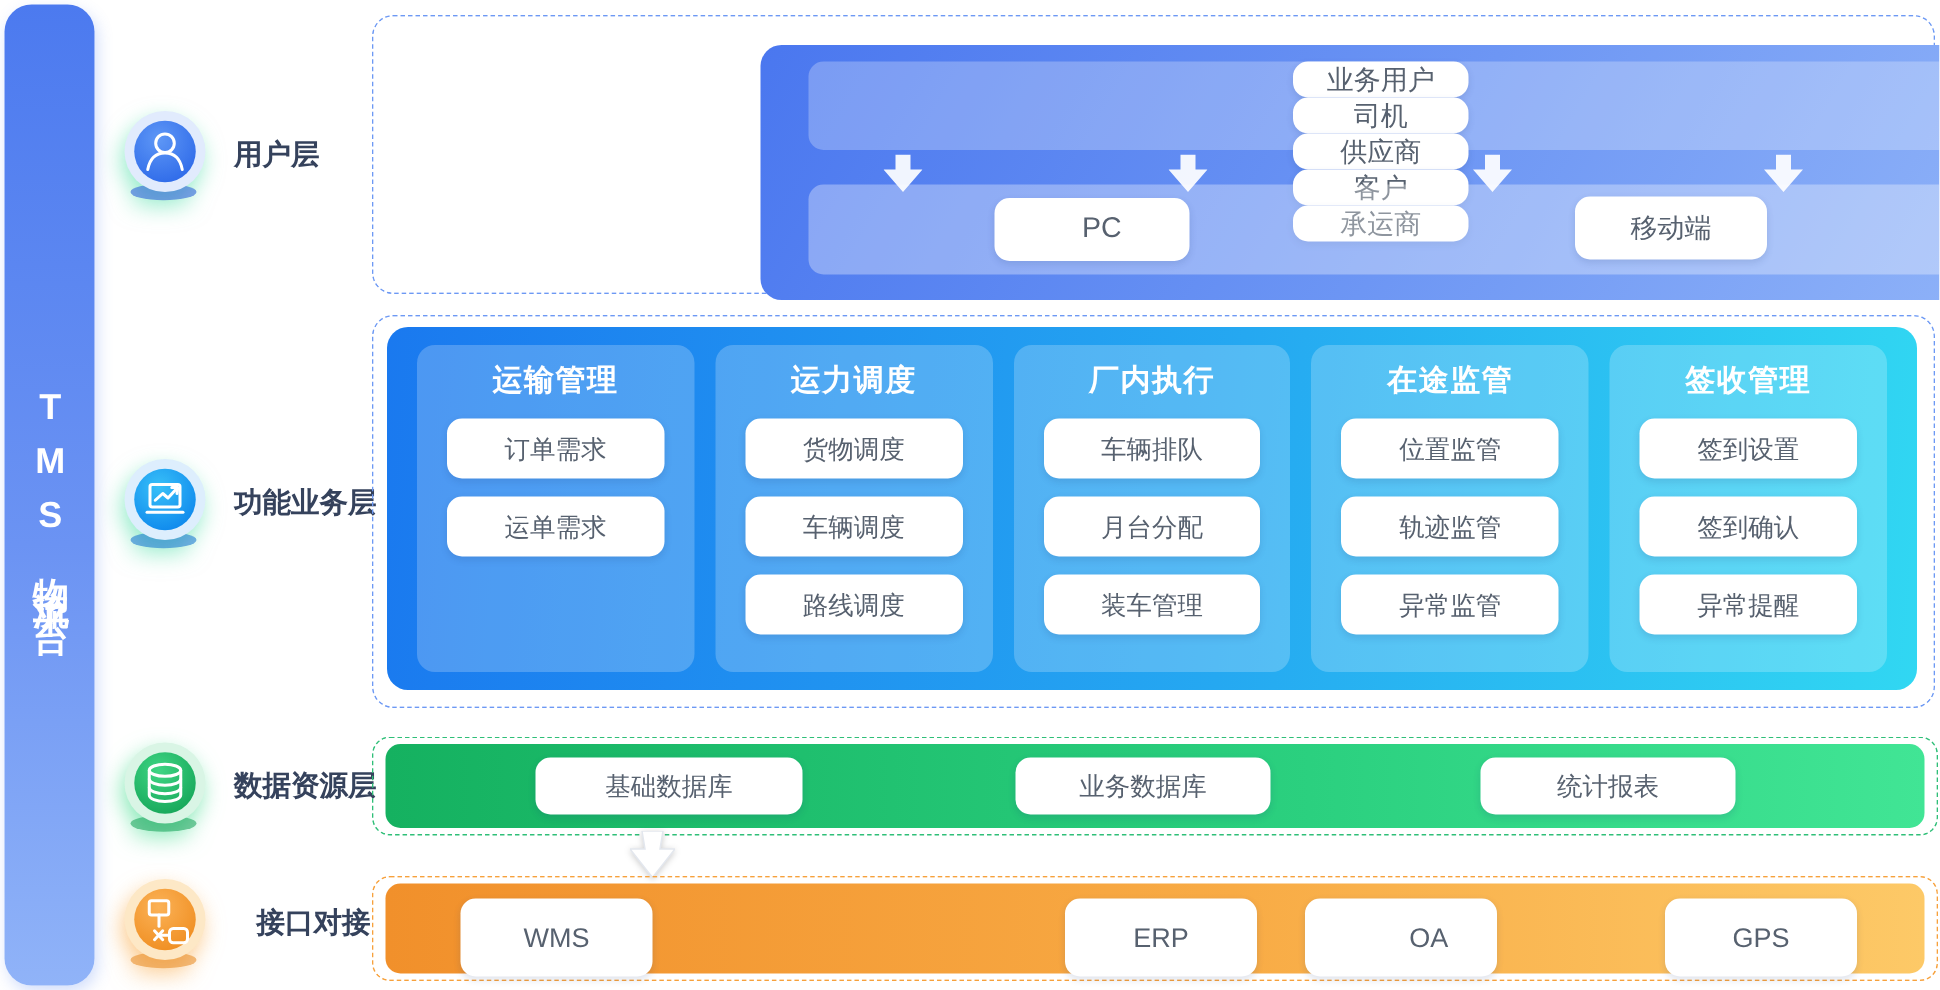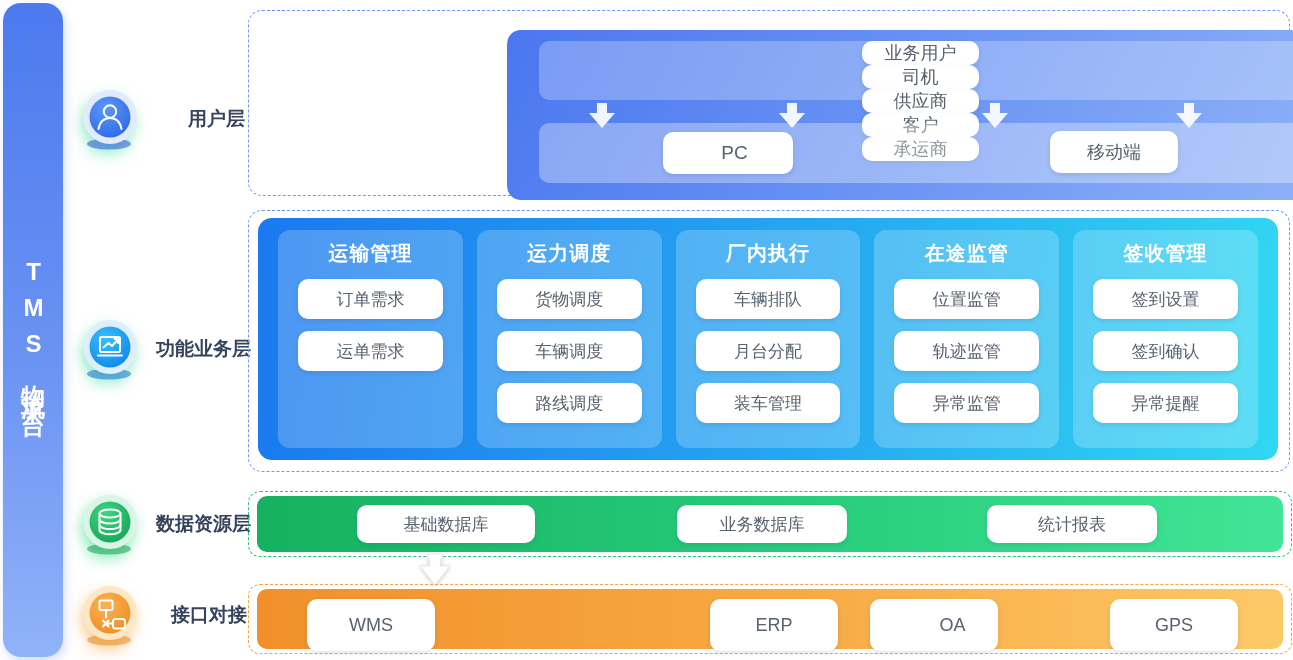--- a/index.html
+++ b/index.html
@@ -108,40 +108,40 @@
 </style>
 </head>
 <body>
 
 <div class="stage">
 
   <aside class="side-bar">
     <span>TMS物流平台</span>
   </aside>
 
-  <div class="legend-item" style="left:78px; top:87px;gap:32px;">
+  <div class="legend-item" style="left:78px; top:71px;">
     <div class="layer-icon icon-user">
       <svg width="64" height="64" viewBox="0 0 64 64">
         <defs>
             <radialGradient id="gU" cx="40%" cy="30%" r="80%">
           <stop offset="0%" stop-color="#5e97f6"></stop>
               <stop offset="100%" stop-color="#2c68e8"></stop>
             </radialGradient>
           </defs>
         <ellipse cx="31" cy="57" rx="22" ry="5.5" fill="#2f63d8" opacity=".6"></ellipse>
         <circle cx="32" cy="30" r="27" fill="#e1ebfd"></circle>
         <circle cx="32" cy="30" r="20.5" fill="url(#gU)"></circle>
         <circle cx="32" cy="24.5" r="6.2" fill="none" stroke="#fff" stroke-width="2"></circle>
         <path d="M20.5 42c1.5-8 5.8-11 11.5-11s10 3 11.5 11" fill="none" stroke="#fff" stroke-width="2" stroke-linecap="round"></path>
       </svg>
     </div>
     <span class="legend-label">用户层</span>
   </div>
 
-  <div class="legend-item" style="left:78px; top:317px;">
+  <div class="legend-item" style="left:78px; top:303px;">
     <div class="layer-icon icon-chart">
       <svg width="64" height="64" viewBox="0 0 64 64">
         <defs>
             <radialGradient id="gB" cx="40%" cy="30%" r="80%">
           <stop offset="0%" stop-color="#38c0f8"></stop>
               <stop offset="100%" stop-color="#0c85ec"></stop>
             </radialGradient>
           </defs>
         <ellipse cx="31" cy="57" rx="22" ry="5.5" fill="#0f6fd0" opacity=".55"></ellipse>
         <circle cx="32" cy="30" r="27" fill="#ddeefd"></circle>

